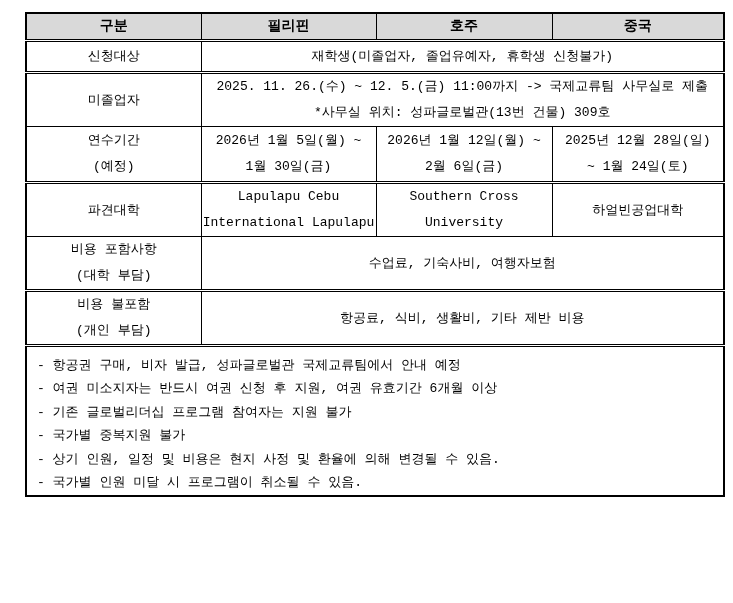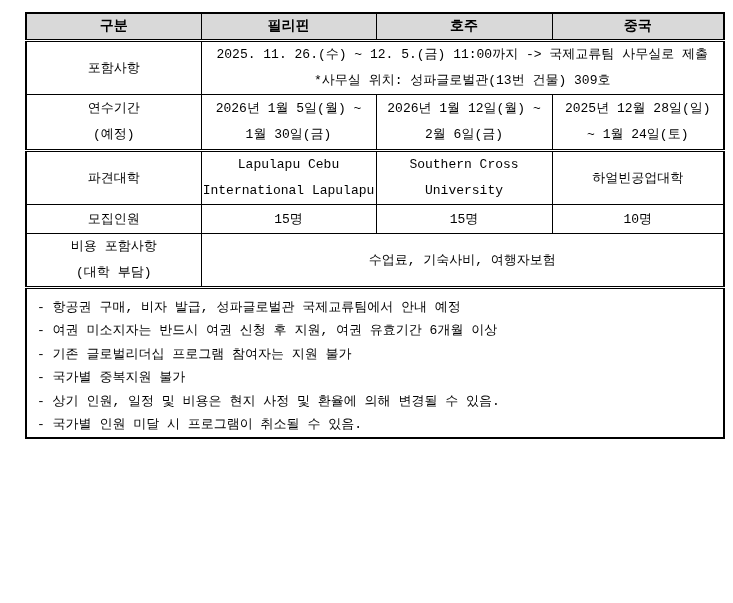--- a/index.html
+++ b/index.html
@@ -70,23 +70,27 @@
     </colgroup>
 
     <tbody>
         <tr class="h-header">
       <th>구분</th>
       <th>필리핀</th>
       <th>호주</th>
       <th>중국</th>
     </tr>
 
+    <tr class="h-r1 sep">
+      <td>신청대상</td>
+      <td colspan="3">재학생(미졸업자, 졸업유예자, 휴학생 신청불가)</td>
+    </tr>
 
     <tr class="h-r2 sep">
-      <td>포함사항</td>
+      <td>미졸업자</td>
       <td colspan="3">
         <span class="ln">2025. 11. 26.(수) ~ 12. 5.(금) 11:00까지 -&gt; 국제교류팀 사무실로 제출</span>
         <span class="ln">*사무실 위치: 성파글로벌관(13번 건물) 309호</span>
       </td>
     </tr>
 
 
     <tr class="h-r4">
       <td>
         <span class="ln">연수기간</span>
@@ -113,35 +117,36 @@
         <span class="ln">International Lapulapu</span>
       </td>
       <td>
         <span class="ln">Southern Cross</span>
         <span class="ln">University</span>
       </td>
       <td>하얼빈공업대학</td>
     </tr>
 
 
-    <tr class="h-r7">
-      <td>모집인원</td>
-      <td>15명</td>
-      <td>15명</td>
-      <td>10명</td>
-    </tr>
 
     <tr class="h-r8">
       <td>
         <span class="ln">비용 포함사항</span>
         <span class="ln">(대학 부담)</span>
       </td>
       <td colspan="3">수업료, 기숙사비, 여행자보험</td>
     </tr>
 
+    <tr class="h-r9 sep">
+      <td>
+        <span class="ln">비용 불포함</span>
+        <span class="ln">(개인 부담)</span>
+      </td>
+      <td colspan="3">항공료, 식비, 생활비, 기타 제반 비용</td>
+    </tr>
 
     <tr class="h-notes sep">
       <td colspan="4" class="notes-cell">
         <span class="note">- 항공권 구매, 비자 발급, 성파글로벌관 국제교류팀에서 안내 예정</span>
         <span class="note">- 여권 미소지자는 반드시 여권 신청 후 지원, 여권 유효기간 6개월 이상</span>
         <span class="note">- 기존 글로벌리더십 프로그램 참여자는 지원 불가</span>
         <span class="note">- 국가별 중복지원 불가</span>
         <span class="note">- 상기 인원, 일정 및 비용은 현지 사정 및 환율에 의해 변경될 수 있음.</span>
         <span class="note">- 국가별 인원 미달 시 프로그램이 취소될 수 있음.</span>
       </td>

